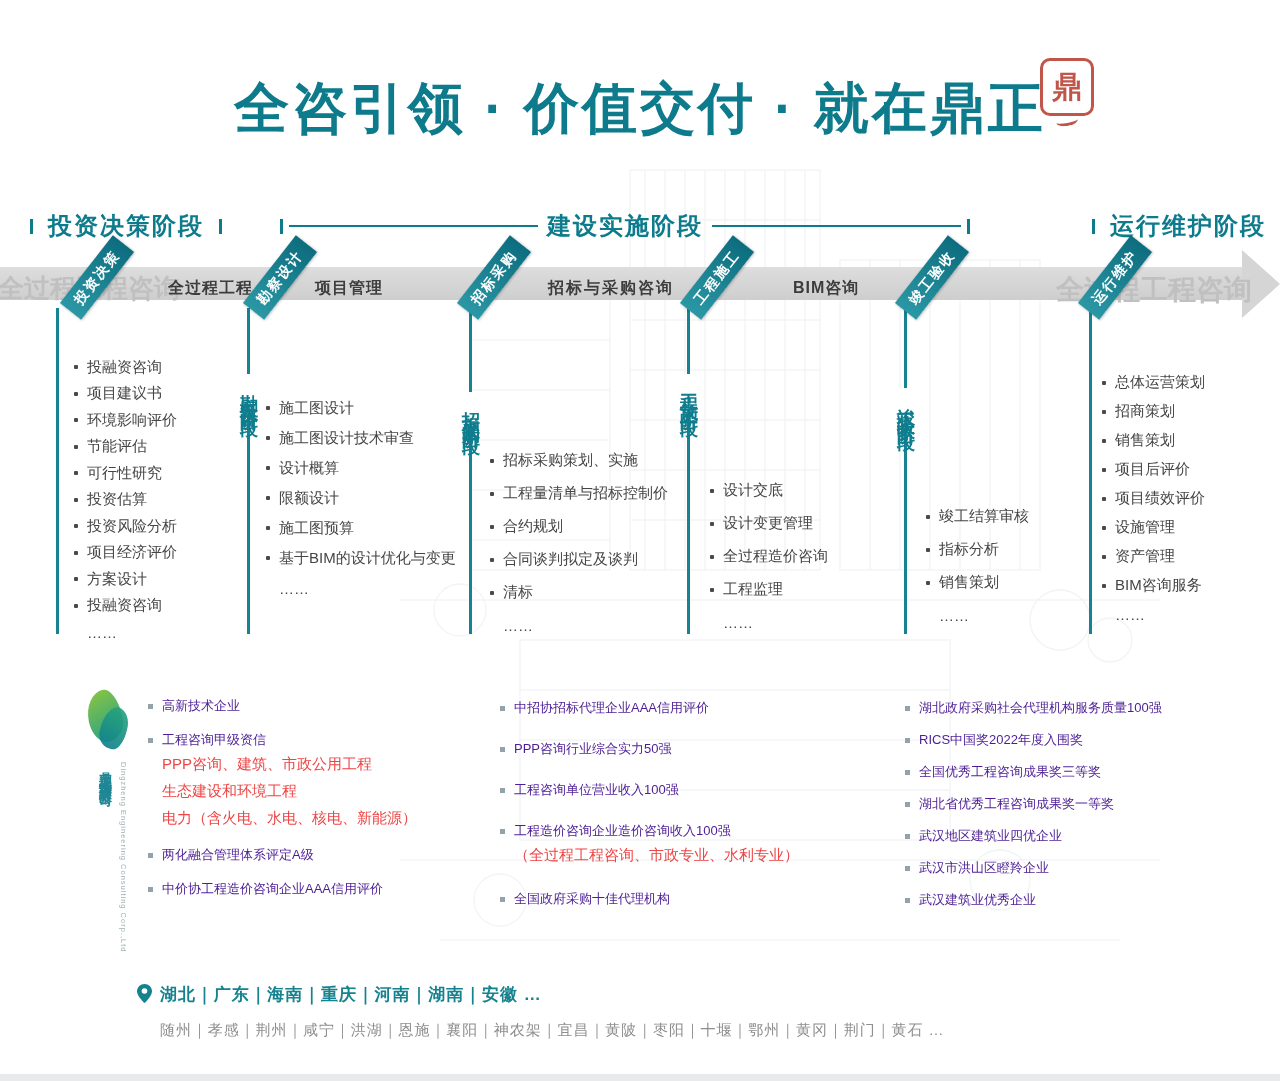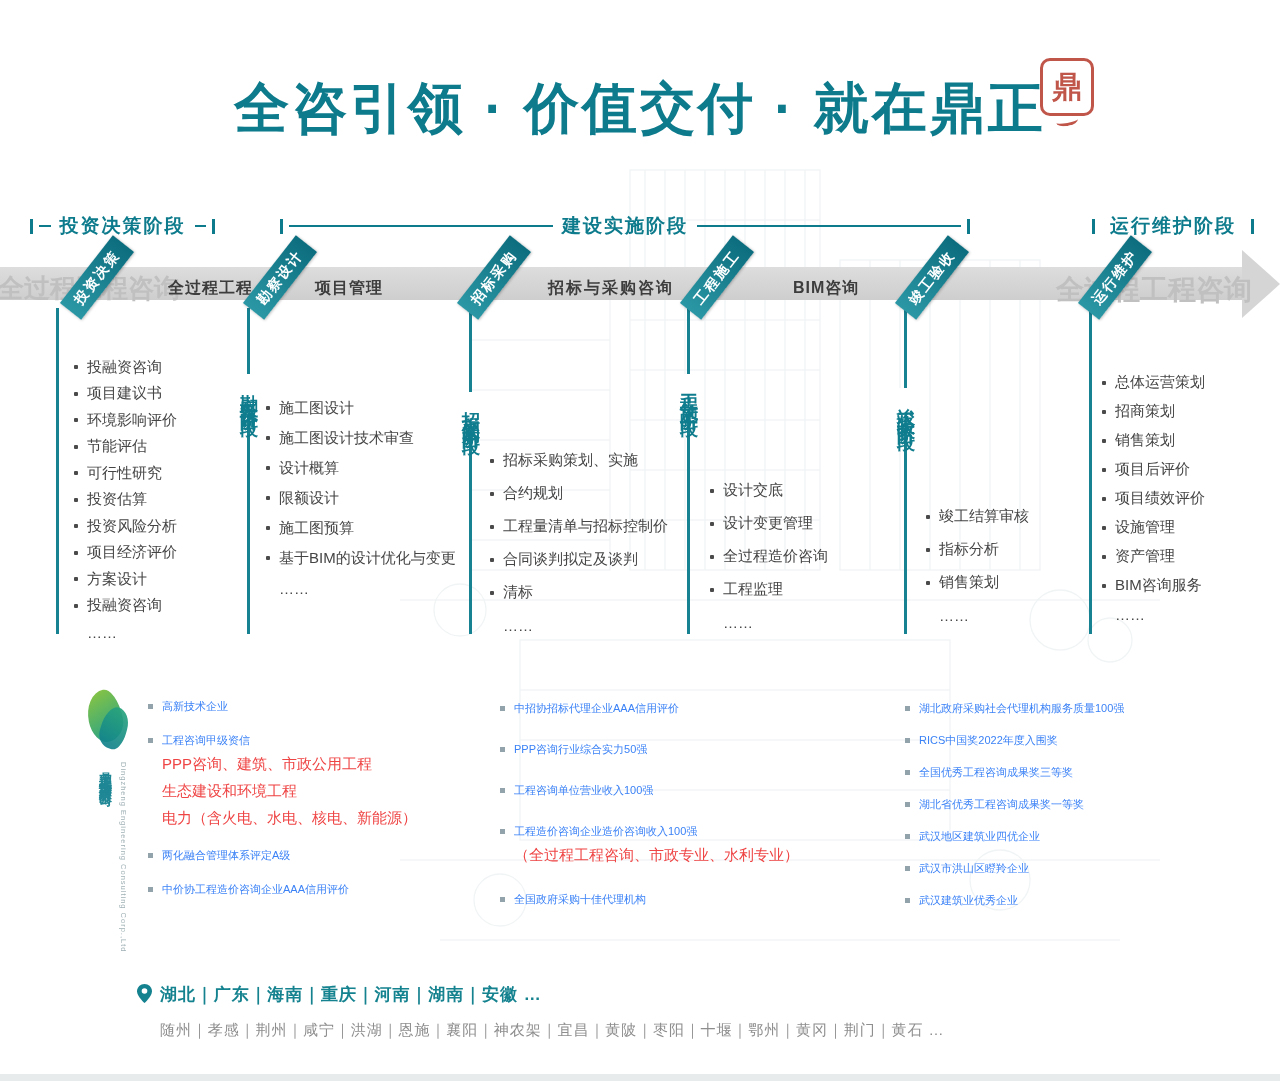--- a/index.html
+++ b/index.html
@@ -16,21 +16,21 @@
   .seal { position:absolute; left:1040px; top:58px; width:54px; height:58px;
     border:3px solid #c0554a; border-radius:10px; display:flex; align-items:center; justify-content:center; }
   .seal-char { color:#c0554a; font-size:30px; font-weight:bold; line-height:1; }
   .seal-flick { position:absolute; left:1056px; top:116px; width:22px; height:10px;
     border-bottom:3px solid #c0554a; border-radius:50%; transform:rotate(-10deg); }
 
   
   .phase-header { position:absolute; top:214px; height:24px; display:flex; align-items:center; }
   .tick { width:3px; height:15px; background:#0d7b8c; flex:0 0 auto; }
   .hline { flex:1 1 auto; height:2px; background:#0d7b8c; margin:0 6px; }
-  .phase-label { font-size:19px; font-weight:bold; color:#0d7b8c; letter-spacing:2px; white-space:nowrap; padding:0 3px; }
+  .phase-label { font-size:24px; font-weight:bold; color:#0d7b8c; letter-spacing:2px; white-space:nowrap; padding:0 3px; }
 
   
   .arrow-band { position:absolute; left:0; top:267px; width:1242px; height:33px;
     background:linear-gradient(180deg,#dddddd,#cecece); z-index:0; }
   .arrow-head { position:absolute; left:1242px; top:250px; width:0; height:0;
     border-top:34px solid transparent; border-bottom:34px solid transparent; border-left:38px solid #d5d5d5; z-index:0; }
   .ghost { position:absolute; top:271px; font-weight:900; color:#c0c0c0; z-index:1; white-space:nowrap; }
   .ghost.left { left:-2px; font-size:26px; }
   .ghost.right { left:1056px; font-size:28px; }
   .arrow-label { position:absolute; top:278px; font-size:16px; font-weight:bold; color:#3d3d3d;
@@ -59,21 +59,21 @@
     transform:rotate(16deg); opacity:.92; }
   .company-name-cn { position:absolute; left:96px; top:762px; writing-mode:vertical-rl;
     font-size:13px; font-weight:bold; color:#1f8795; letter-spacing:2px; }
   .company-name-en { position:absolute; left:119px; top:762px; writing-mode:vertical-rl;
     font-size:7.5px; color:#9fb0b5; letter-spacing:1px; }
 
   
   .ach-col { position:absolute; }
   .ach-item { display:flex; }
   .sq { width:5px; height:5px; background:#93a3ab; margin:8px 9px 0 0; flex:0 0 auto; }
-  .ach-text { font-size:11px; color:#3b82f6; line-height:20px; white-space:nowrap; }
+  .ach-text { font-size:13px; color:#4c1d95; line-height:20px; white-space:nowrap; }
   .sub-line { font-size:15px; color:#ef4444; line-height:27px; white-space:nowrap; }
   .ach-col.a .ach-item { margin-bottom:14px; }
   .ach-col.b .ach-item { margin-bottom:21px; }
   .ach-col.c .ach-item { margin-bottom:12px; }
 
   
   .pin { position:absolute; left:137px; top:984px; }
   .footer-line1 { position:absolute; left:160px; top:983px; font-size:17px; font-weight:bold;
     color:#15828f; letter-spacing:1px; white-space:nowrap; }
   .footer-line2 { position:absolute; left:160px; top:1021px; font-size:15px; color:#8e8e8e;
@@ -260,26 +260,26 @@
     </ul>
   <ul class="stage-list" style="left:490px;top:444px;--lh:33px;">
 
       <li>
         <span class="dot"></span>
         <span>招标采购策划、实施</span>
       </li>
 
       <li>
         <span class="dot"></span>
+        <span>工程量清单与招标控制价</span>
+      </li>
+
+      <li>
+        <span class="dot"></span>
         <span>合约规划</span>
-      </li>
-
-      <li>
-        <span class="dot"></span>
-        <span>工程量清单与招标控制价</span>
       </li>
 
       <li>
         <span class="dot"></span>
         <span>合同谈判拟定及谈判</span>
       </li>
 
       <li>
         <span class="dot"></span>
         <span>清标</span>

